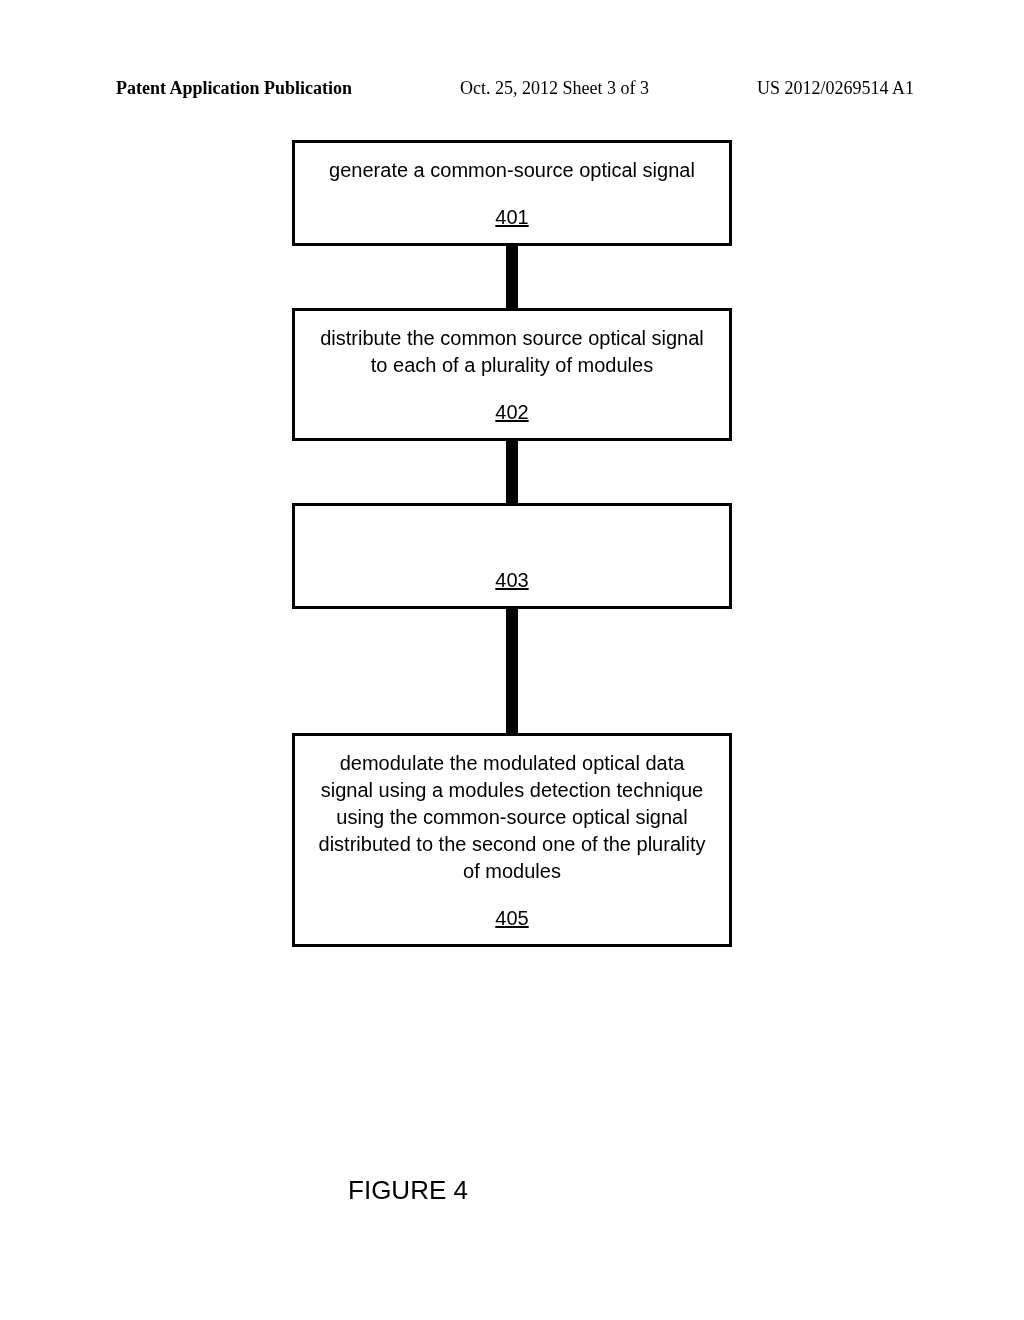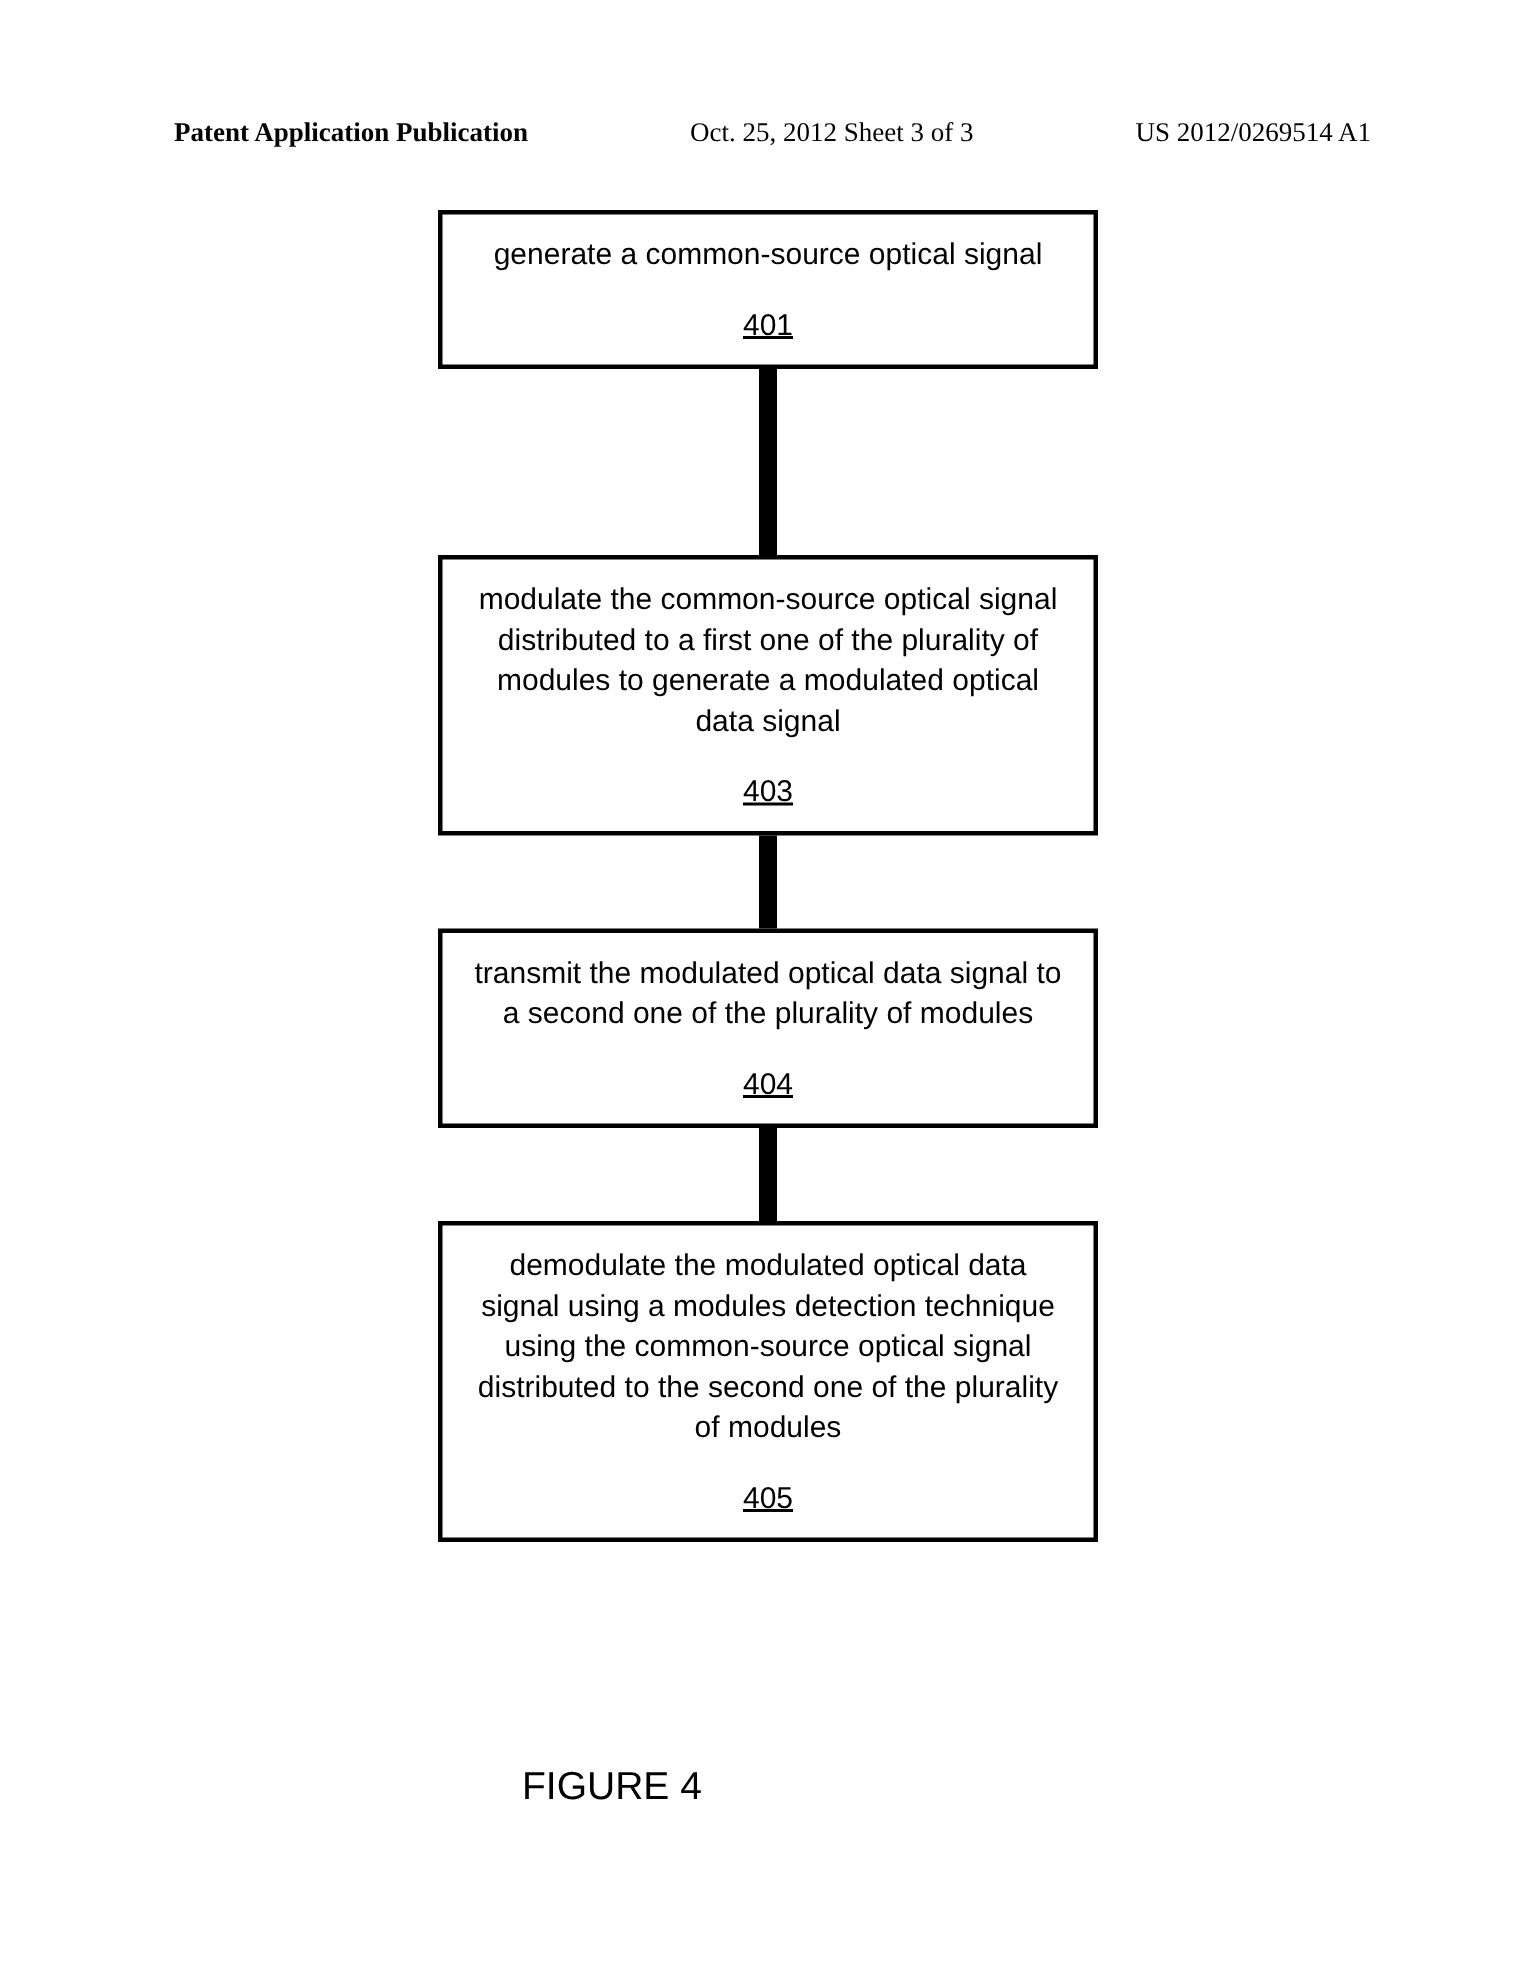--- a/index.html
+++ b/index.html
@@ -87,34 +87,34 @@
 
   <div class="flow">
 
     <div class="box">
       <span>generate a common-source optical signal</span><br>
       <span class="ref">401</span>
     </div>
 
     <div class="connector" style="height:62px"></div>
 
+    <div class="box">
+      <span>distribute the common source optical signal to each of a plurality of modules</span><br>
+      <span class="ref">402</span>
+    </div>
 
     <div class="connector" style="height:62px"></div>
 
     <div class="box">
-      <span>modulate the common-source optical signal distributed to a first one of the plurality of modules to generate a modulated optical data signal</span><br>
+      <br>
       <span class="ref">403</span>
     </div>
 
     <div class="connector" style="height:62px"></div>
 
-    <div class="box">
-      <span>transmit the modulated optical data signal to a second one of the plurality of modules</span><br>
-      <span class="ref">404</span>
-    </div>
 
     <div class="connector" style="height:62px"></div>
 
     <div class="box">
       <span>demodulate the modulated optical data signal using a modules detection technique using the common-source optical signal distributed to the second one of the plurality of modules</span><br>
       <span class="ref">405</span>
     </div>
 
   </div>
 

